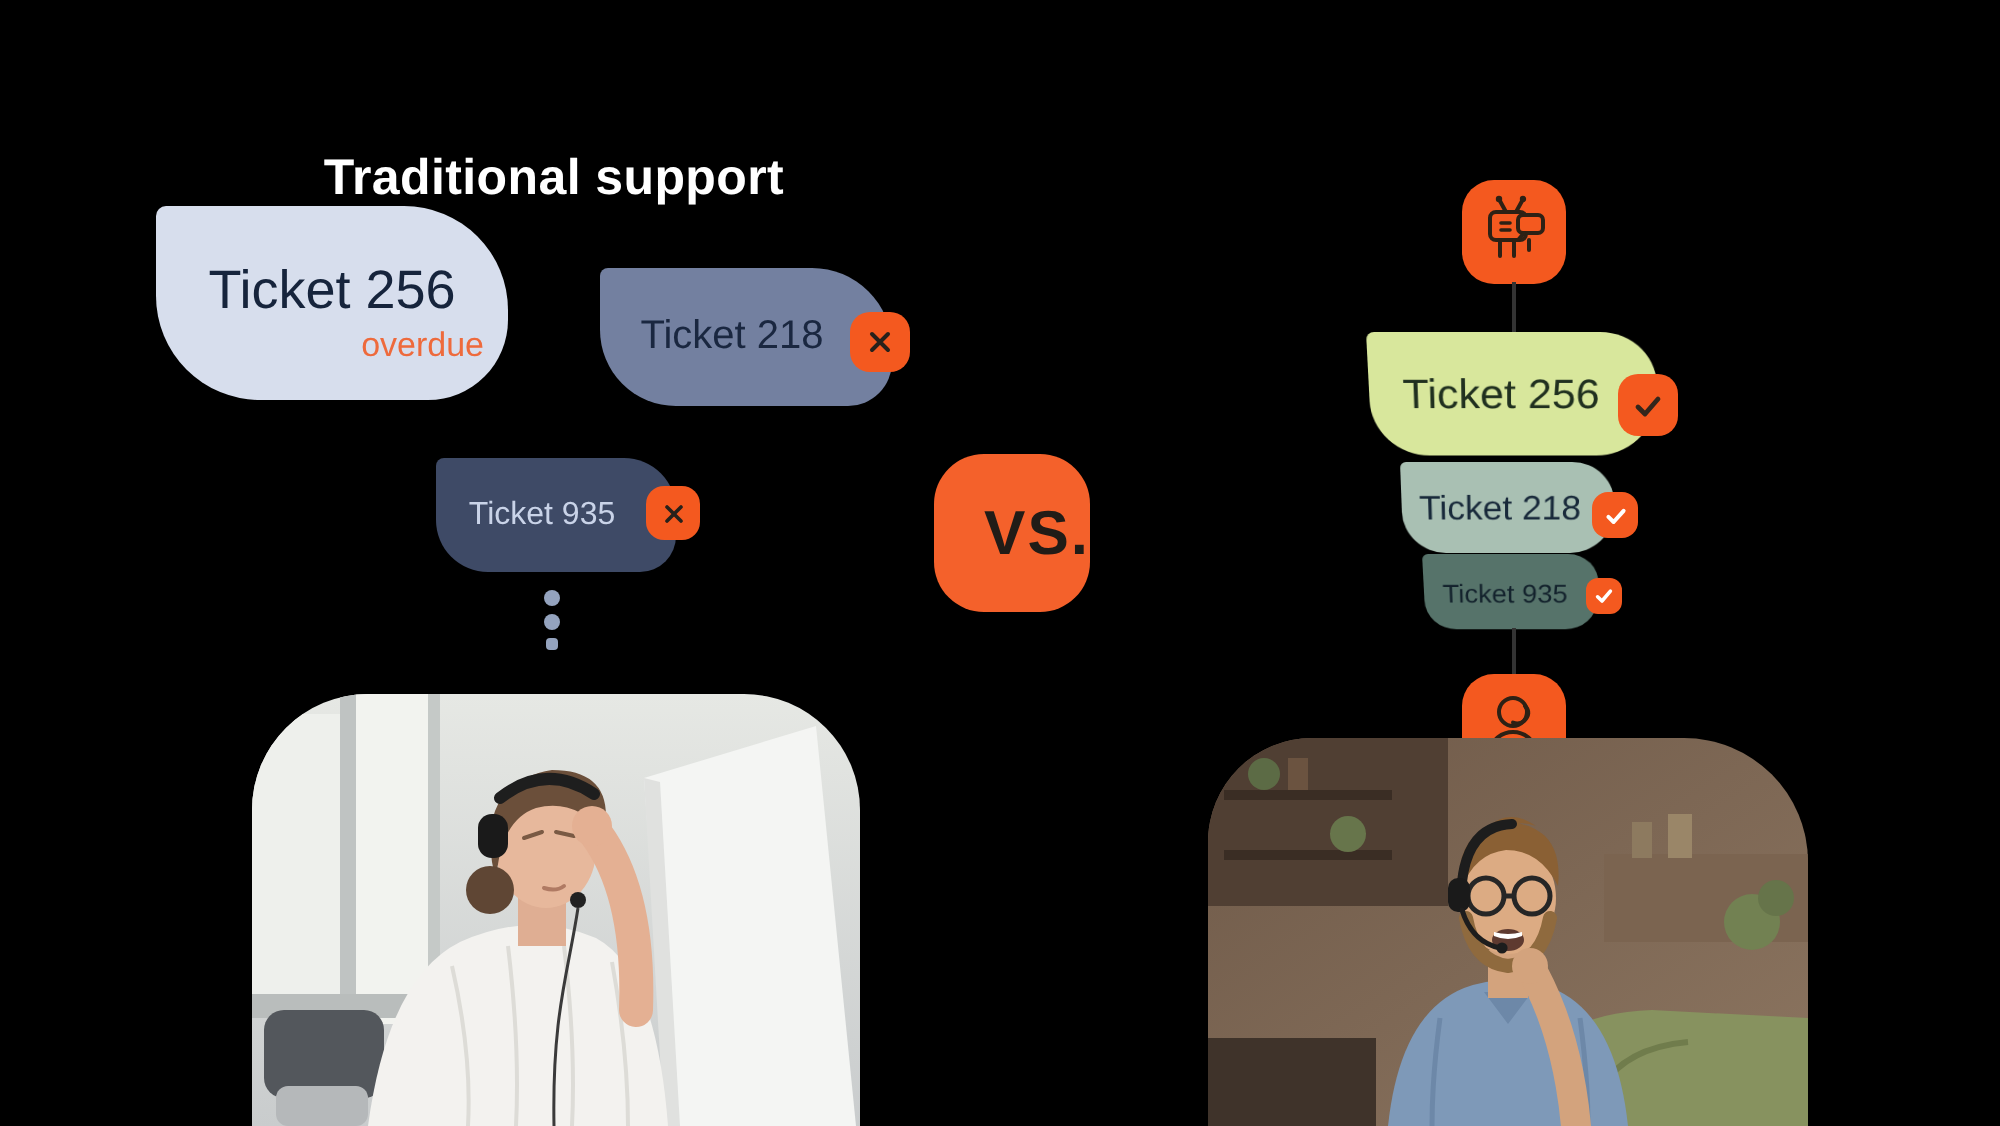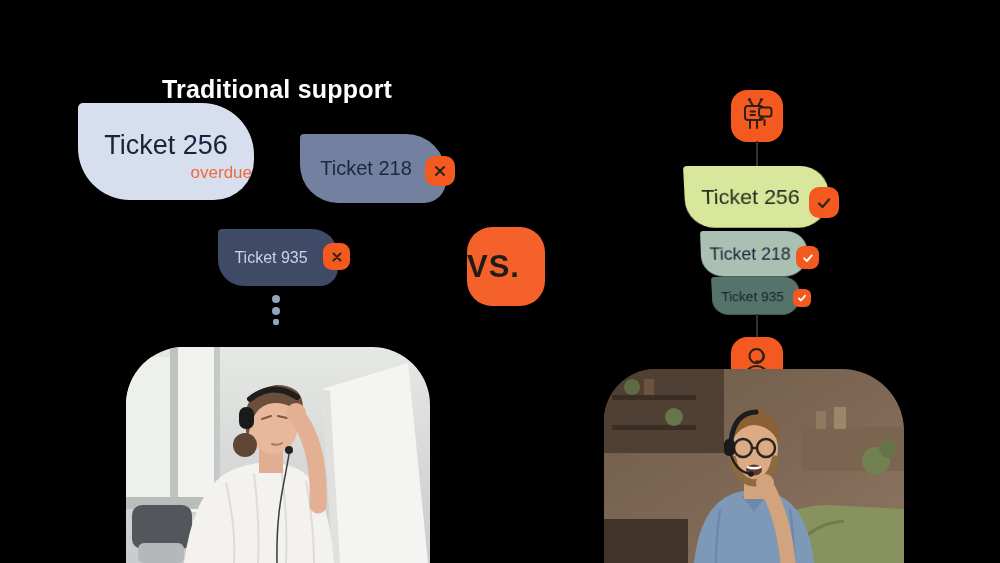--- a/index.html
+++ b/index.html
@@ -20,21 +20,21 @@
   
   .bubble{position:absolute;display:flex;flex-direction:column;
     align-items:center;justify-content:center;}
   .bubble .lbl{font-weight:500;white-space:nowrap;}
 
   
   #t256{left:78px;top:103px;width:176px;height:97px;background:#D7DEED;
     border-radius:5px 52px 40px 52px;}
   #t256 .lbl{font-size:27px;color:#16243C;margin-top:10px;}
   #t256 .status{font-size:17px;color:#EE6A3C;align-self:flex-end;
-    margin-right:2px;margin-top:2px;font-weight:500;}
+    margin-right:12px;margin-top:2px;font-weight:500;}
   #t218{left:300px;top:134px;width:146px;height:69px;background:#7380A0;
     border-radius:4px 40px 22px 38px;}
   #t218 .lbl{font-size:20px;color:#1A2740;padding-right:14px;}
   #t935{left:218px;top:229px;width:120px;height:57px;background:#3E4A66;
     border-radius:4px 26px 18px 26px;}
   #t935 .lbl{font-size:16px;color:#C9D3E8;padding-right:14px;}
 
   
   #r256{left:683px;top:166px;width:147px;height:66px;background:#D8E79C;
     border-radius:4px 30px 30px 30px;
@@ -59,21 +59,21 @@
   #c-935{left:793px;top:289px;width:18px;height:18px;border-radius:6px;}
 
   
   .dot{position:absolute;background:#94A3BE;border-radius:50%;}
   #dot1{left:272px;top:295px;width:8px;height:8px;}
   #dot2{left:272px;top:307px;width:8px;height:8px;}
   #dot3{left:273px;top:319px;width:6px;height:6px;border-radius:2px;}
 
   
   #vs{left:467px;top:227px;width:78px;height:79px;background:#F4612B;
-    border-radius:25px;display:flex;align-items:center;justify-content:flex-start;
+    border-radius:25px;display:flex;align-items:center;justify-content:flex-end;
     position:absolute;}
   #vs span{font-size:31px;font-weight:800;color:#211C17;letter-spacing:1px;}
 
   
   .icon-box{position:absolute;width:52px;background:#F4591F;border-radius:16px;
     display:flex;align-items:center;justify-content:center;}
   #robot-box{left:731px;top:90px;height:52px;}
   #agent-box{left:731px;top:337px;height:51px;}
   .connector{position:absolute;width:2px;background:#333;left:756px;}
   #conn1{top:141px;height:27px;}

